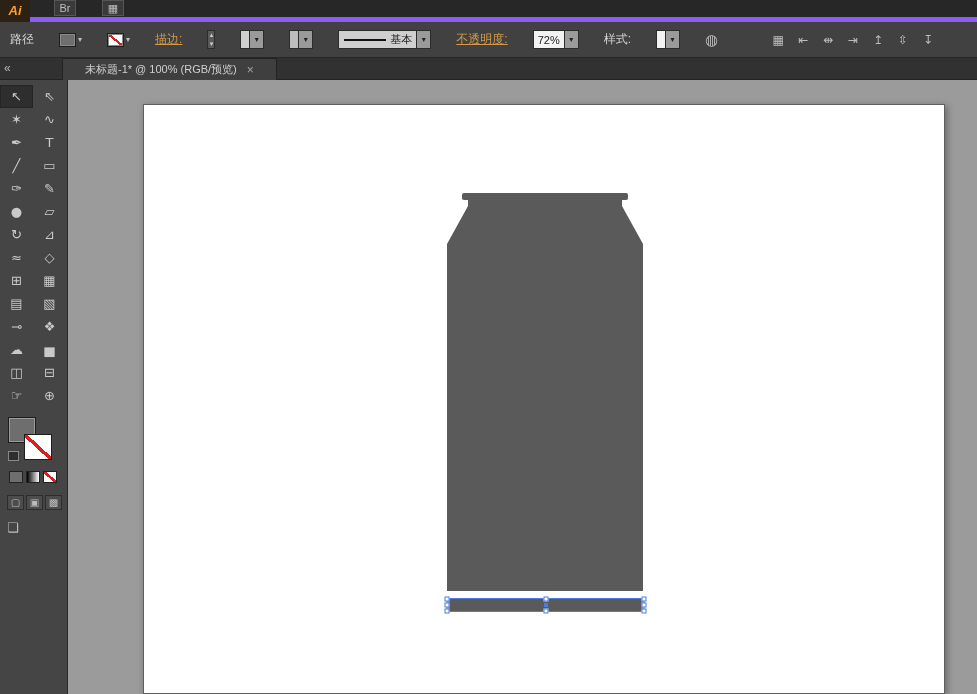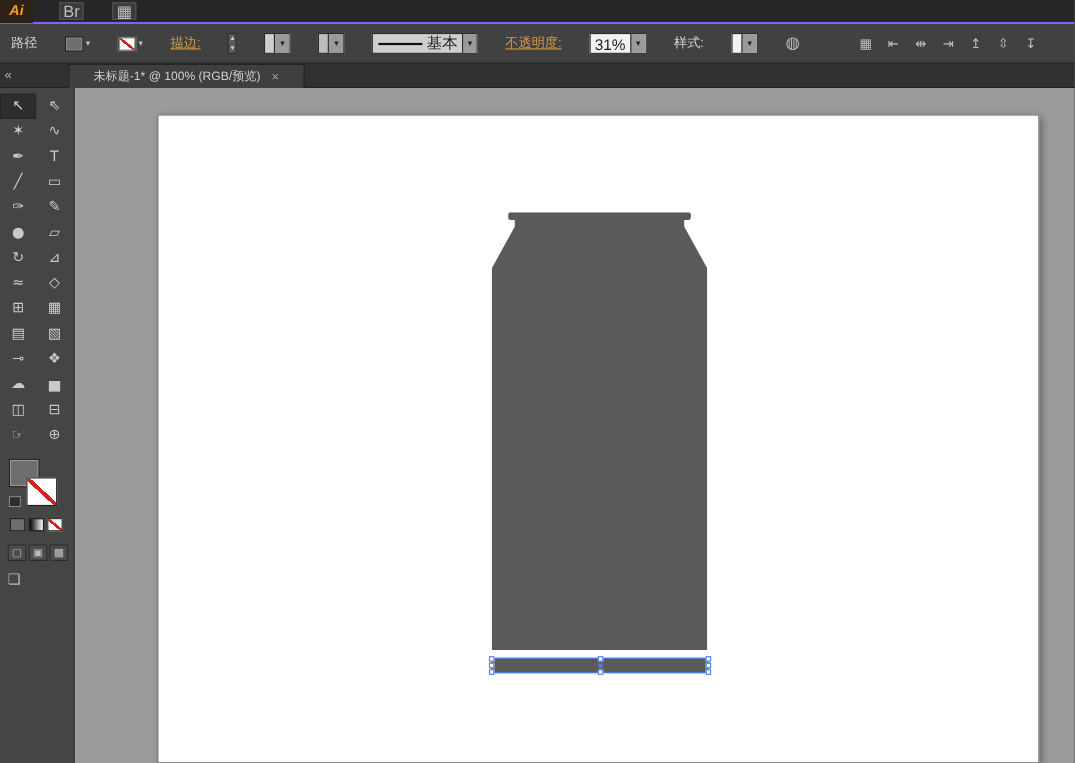--- a/index.html
+++ b/index.html
@@ -2,43 +2,43 @@
 <html><head>
 <meta charset="utf-8">
 <style>
   *{margin:0;padding:0;box-sizing:border-box}
   html,body{width:977px;height:694px;overflow:hidden;background:#3f3f3f;
     font-family:"Liberation Sans","DejaVu Sans",sans-serif;}
   .app{position:relative;width:977px;height:694px;font-size:12px;color:#d6d6d6}
 
   
   .menubar{position:absolute;left:0;top:0;right:0;height:22px;background:#272727;
-    border-bottom:2px solid #8b5cf6;display:flex;align-items:center}
+    border-bottom:5px solid #8b5cf6;display:flex;align-items:flex-start}
   .logo{width:30px;height:22px;background:#2c2113;color:#ff9d2a;font-weight:bold;
     text-align:center;line-height:22px;font-size:13px;font-style:italic}
   .menus{display:flex;margin-left:8px}
   .menu-item{padding:0 10px;height:22px;line-height:22px;color:#cfcfcf;font-size:12px;cursor:default}
   .mb-icons{display:flex;gap:26px;margin-left:24px}
   .mb-icon{min-width:22px;height:16px;background:#3a3a3a;border:1px solid #555;color:#bdbdbd;
-    font-size:15px;display:flex;align-items:center;justify-content:center;padding:0 2px}
+    font-size:11px;display:flex;align-items:center;justify-content:center;padding:0 2px}
 
   
   .controlbar{position:absolute;left:0;top:22px;right:0;height:36px;background:#414141;
     border-bottom:1px solid #262626;display:flex;align-items:center;gap:25px;padding:0 10px}
   .cb-label{color:#d2d2d2;font-size:12px;white-space:nowrap}
   .cb-link{color:#d29a4a;text-decoration:underline;font-size:12px;white-space:nowrap;cursor:pointer}
   .swdd{display:flex;align-items:center;gap:2px;cursor:pointer}
   .sw{width:17px;height:14px;border:1px solid #1e1e1e;box-shadow:inset 0 0 0 1px #8a8a8a}
   .sw.fill{background:#6e6e6e}
   .sw.none{background:#fff;background-image:linear-gradient(to top right,transparent 44%,#d32222 44%,#d32222 56%,transparent 56%)}
   .dd-arrow{font-size:8px;color:#bdbdbd}
   .stepper{width:12px;height:19px;display:flex;flex-direction:column;border:1px solid #2c2c2c}
   .stepper div{flex:1;background:#5a5a5a;color:#ccc;font-size:6px;line-height:8px;text-align:center;cursor:pointer}
   .combo{height:19px;background:#d9d9d9;border:1px solid #2c2c2c;display:flex;align-items:center;color:#1d1d1d;cursor:pointer}
-  .combo .val{padding:0 4px;font-size:14px;white-space:nowrap}
+  .combo .val{padding:0 4px;font-size:11px;white-space:nowrap}
   .combo .dd{width:14px;align-self:stretch;background:#9a9a9a;border-left:1px solid #2c2c2c;
     display:flex;align-items:center;justify-content:center;color:#222;font-size:8px}
   .combo.w-weight{width:48px;background:#cfcfcf}
   .combo.w-profile{width:100px;background:#bdbdbd}
   .combo.w-brush{width:96px;background:#cfcfcf}
   .brush-line{width:42px;height:2px;background:#111;margin-left:5px}
   .combo.w-opacity{width:58px;background:#f2f2f2}
   .combo.w-style{width:34px;background:#f2f2f2}
   .cb-round{width:18px;height:18px;border-radius:50%;color:#bdbdbd;font-size:15px;line-height:18px;text-align:center;cursor:pointer}
   .vsep{width:1px;height:26px;background:#2c2c2c;box-shadow:1px 0 0 #575757}
@@ -133,21 +133,21 @@
       <div class="dd" style="margin-left:auto">▾</div>
     </div>
     <div class="combo w-brush">
       <div class="brush-line"></div>
       <span class="val">基本</span>
       <div class="dd" style="margin-left:auto">▾</div>
     </div>
 
     <span class="cb-link">不透明度:</span>
     <div class="combo w-opacity">
-      <span class="val">31%</span>
+      <span class="val">72%</span>
       <div class="dd" style="margin-left:auto">▾</div>
     </div>
 
     <span class="cb-label">样式:</span>
     <div class="combo w-style">
       <span class="val"></span>
       <div class="dd" style="margin-left:auto">▾</div>
     </div>
 
     <div class="cb-round">◍</div>

